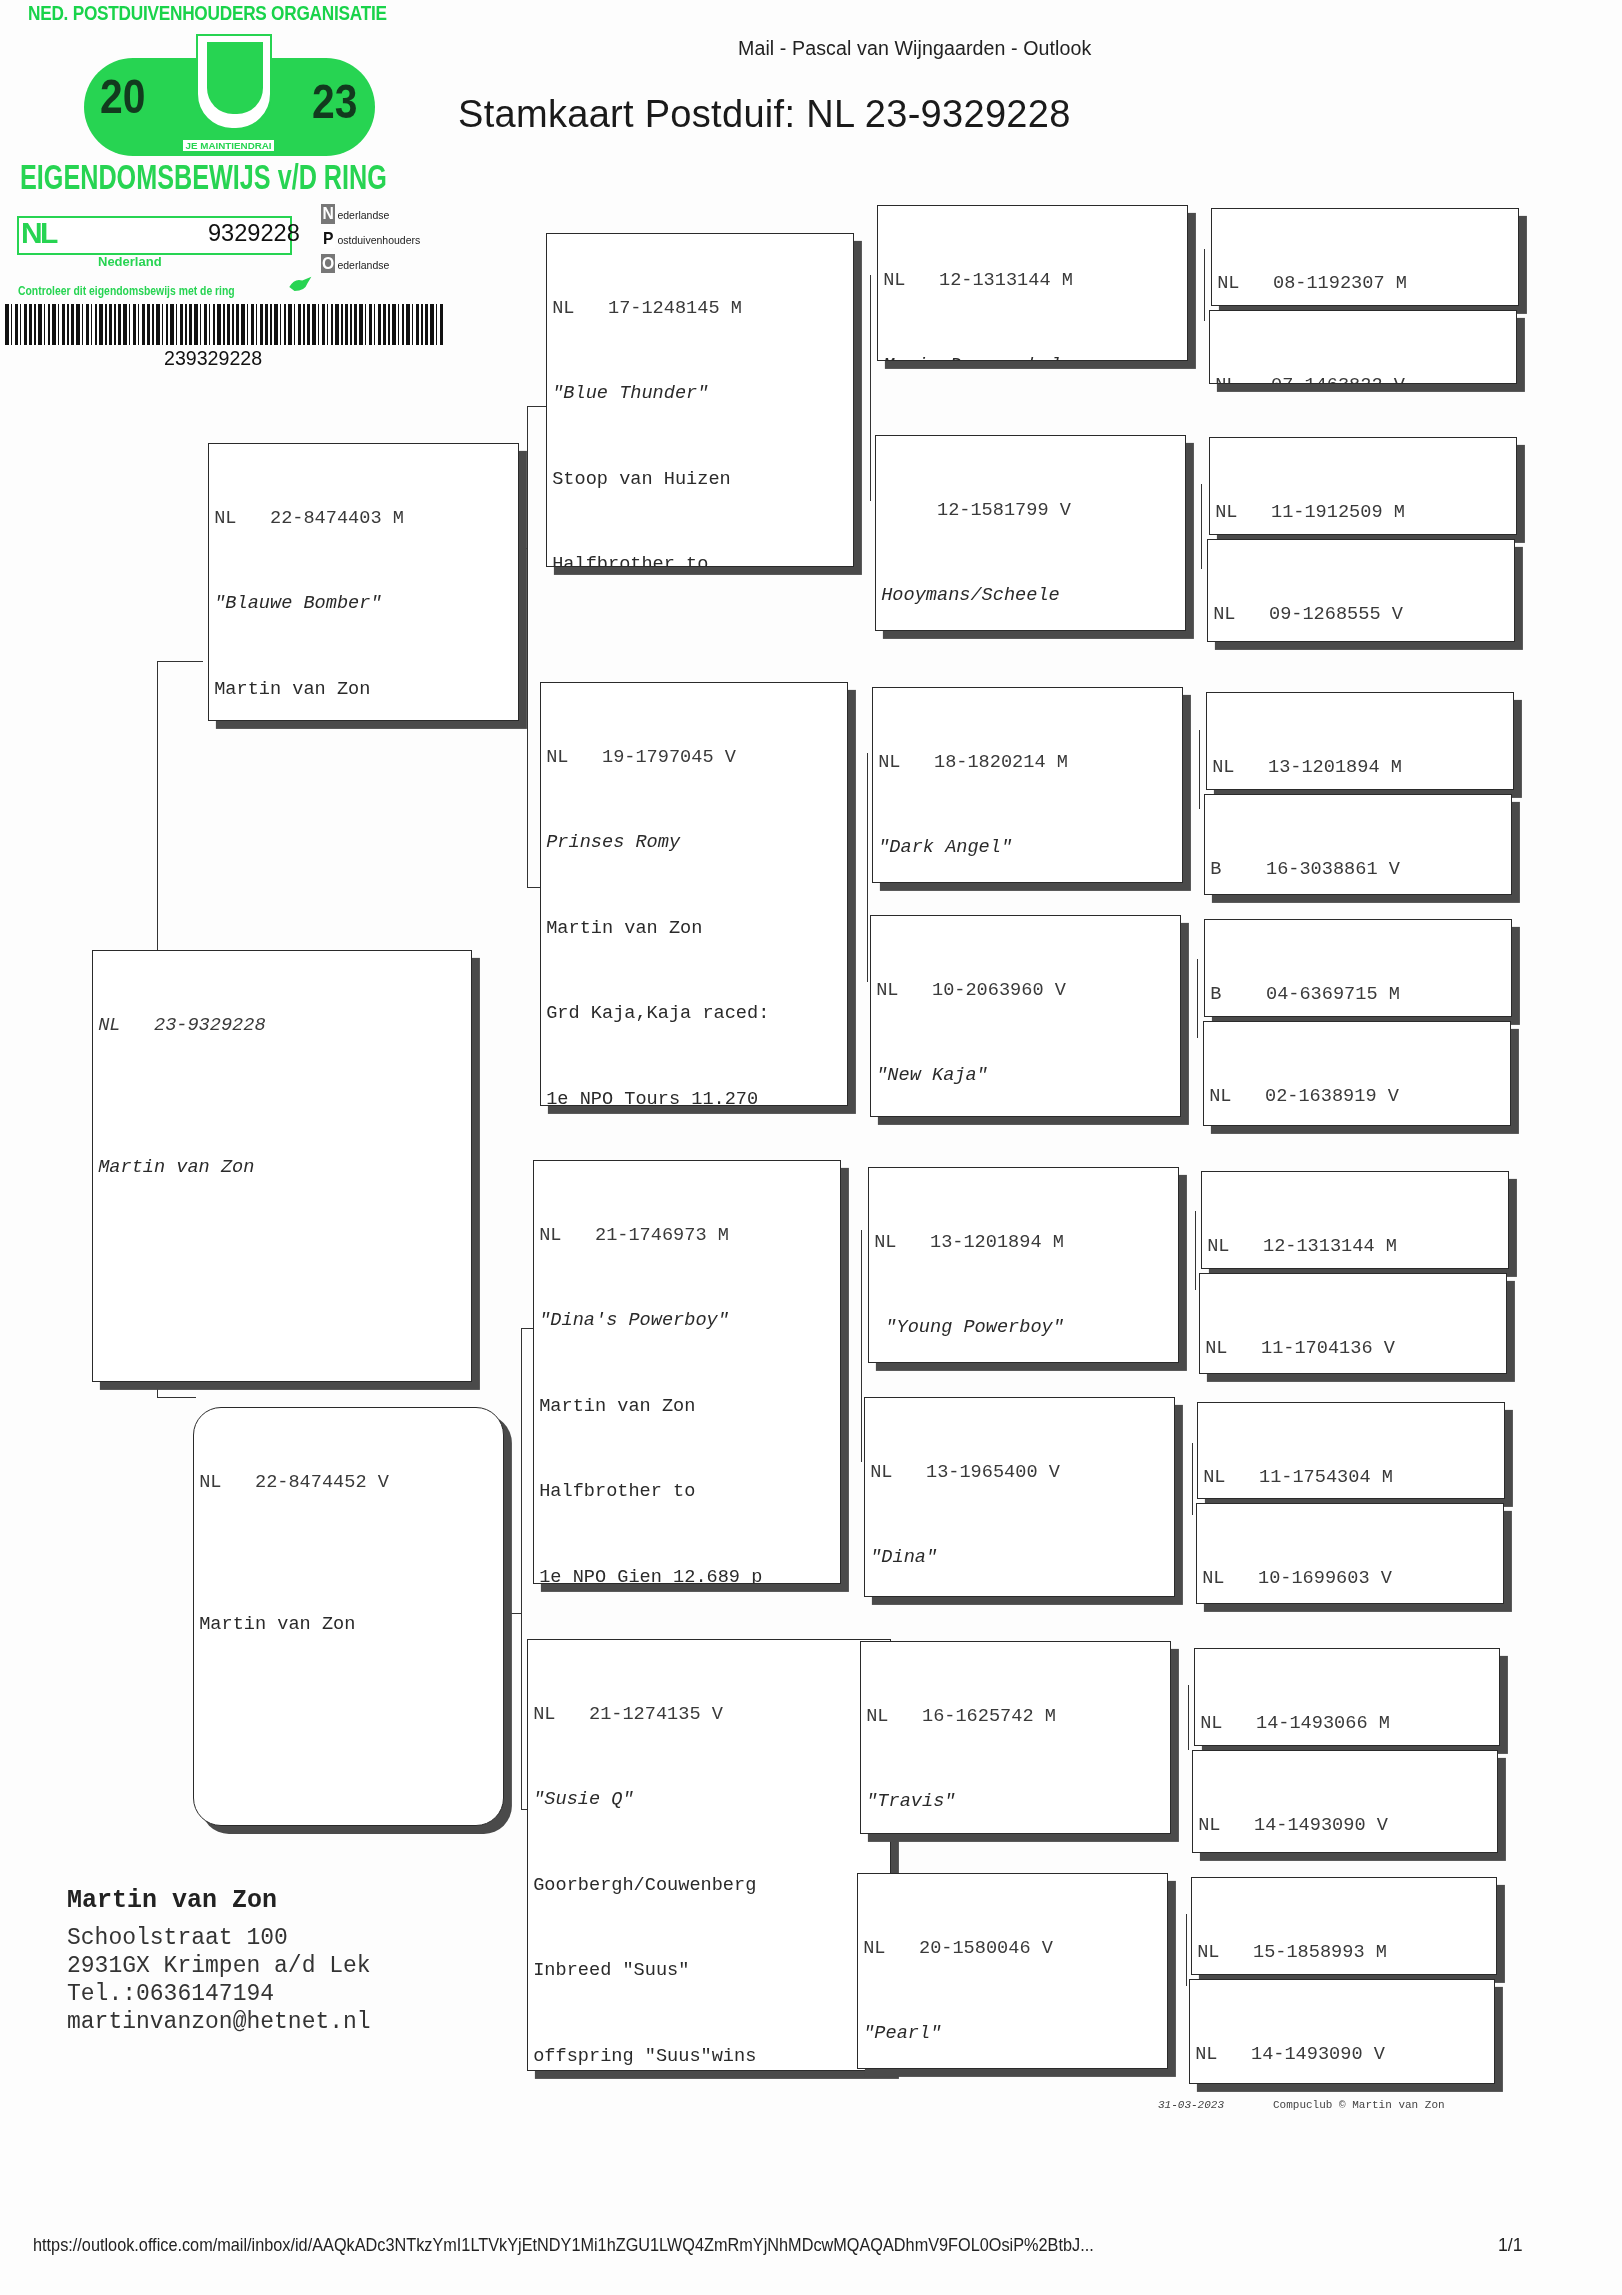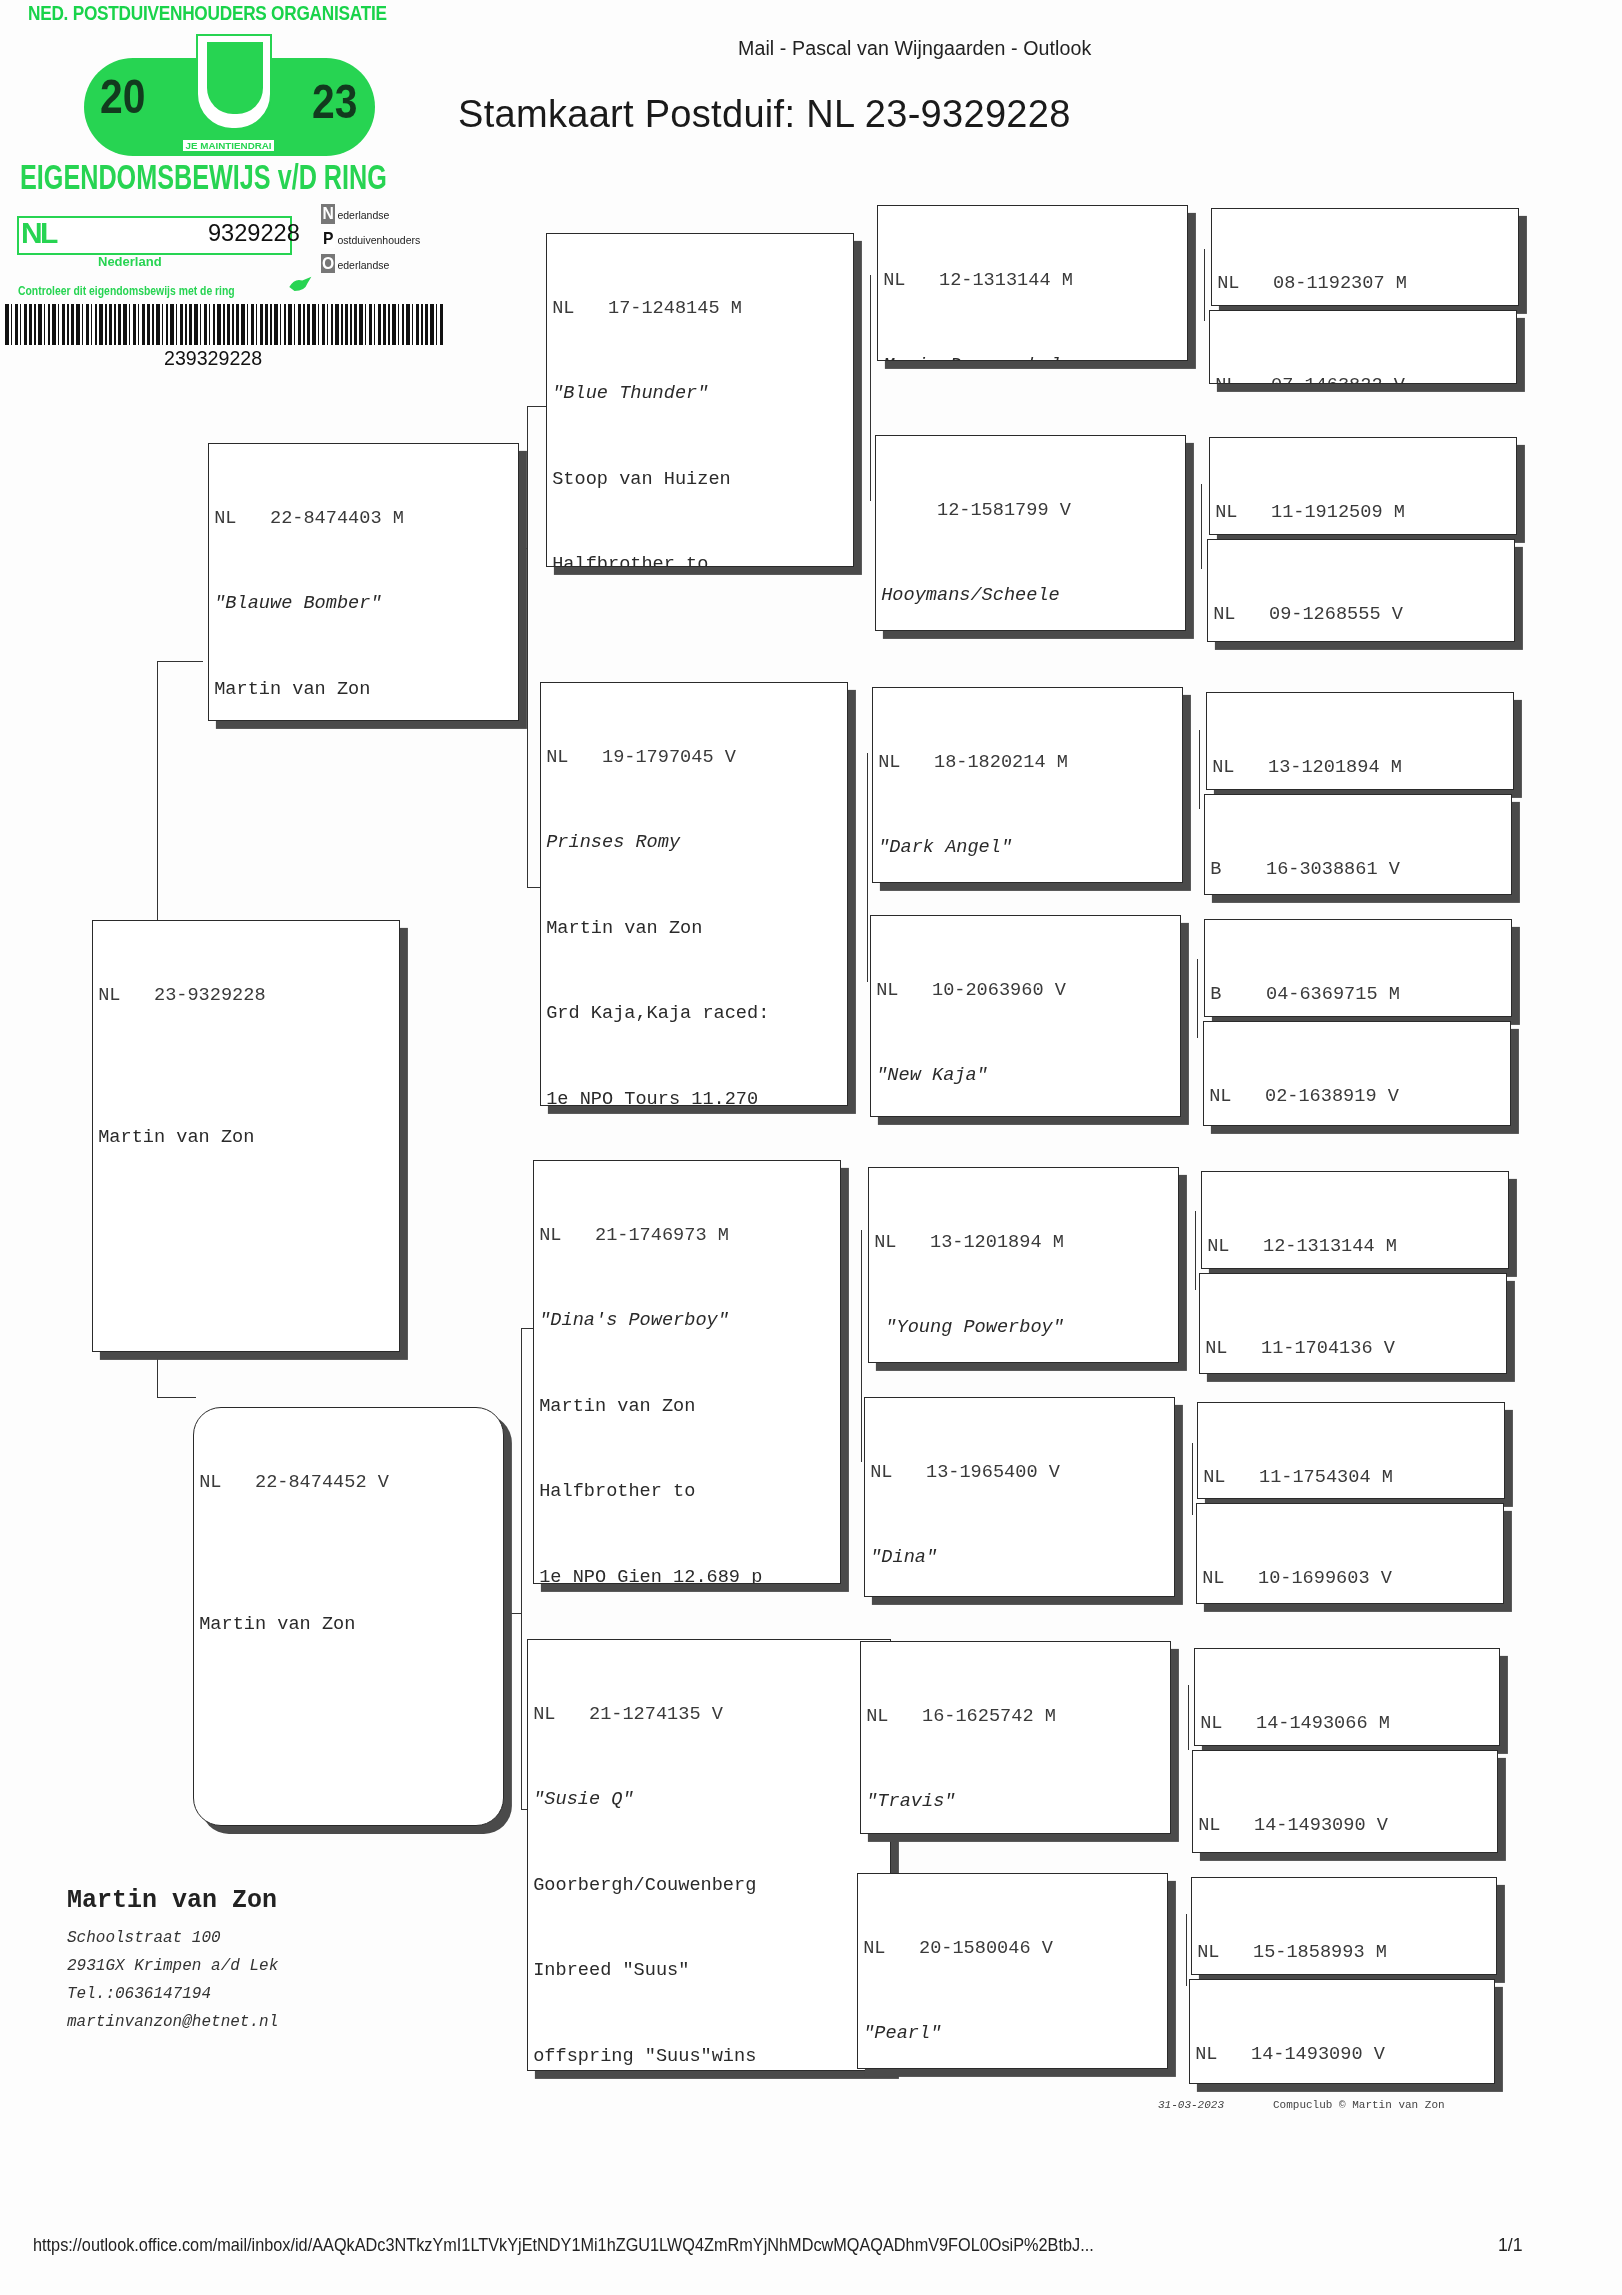--- a/index.html
+++ b/index.html
@@ -93,21 +93,21 @@
     overflow: hidden;
   }
   .box .ring { color: #3a3a3a; }
   .box .line { display: block; }
   .box .it { font-style: italic; }
   
   .hl { position: absolute; height: 0; border-top: 1.3px solid #333; }
   .vl { position: absolute; width: 0; border-left: 1.3px solid #333; }
   
   .owner-name { left: 67px; top: 1886px; font-size: 25px; font-weight: bold; color: #222; }
-  .owner-line { font-size: 16px; color: #333; line-height: 28px; font-style: italic; }
+  .owner-line { font-size: 23px; color: #333; line-height: 28px; }
   .footer-date {
     left: 1158px; top: 2099px; font-size: 11px; font-style: italic; color: #444;
   }
   .footer-copy { left: 1273px; top: 2099px; font-size: 11px; color: #444; }
   .print-url {
     left: 33px; top: 2235px; font-family: "Liberation Sans", sans-serif; font-size: 17.7px; color: #222;
     transform: scaleX(0.92); transform-origin: left; white-space: nowrap;
   }
   .print-page {
     left: 1498px; top: 2235px; font-family: "Liberation Sans", sans-serif; font-size: 17.7px; color: #222;
@@ -166,21 +166,21 @@
 
 <div class="vl" style="left:1204px; top:249px; height:72px;"></div>
 <div class="vl" style="left:1201px; top:484px; height:85px;"></div>
 <div class="vl" style="left:1199px; top:730px; height:79px;"></div>
 <div class="vl" style="left:1197px; top:959px; height:79px;"></div>
 <div class="vl" style="left:1195px; top:1211px; height:79px;"></div>
 <div class="vl" style="left:1192px; top:1443px; height:72px;"></div>
 <div class="vl" style="left:1188px; top:1685px; height:65px;"></div>
 <div class="vl" style="left:1186px; top:1914px; height:72px;"></div>
 
-<div class="box" style="left:92px; top:920px; width:308px; height:432px;">
+<div class="box" style="left:92px; top:950px; width:380px; height:432px;font-style:italic;">
   <span class="line ring">NL   23-9329228</span>
   <span class="line"></span>
   <span class="line">Martin van Zon</span>
 </div>
 
 <div class="box" style="left:208px; top:443px; width:311px; height:278px;">
   <span class="line ring">NL   22-8474403 M</span>
   <span class="line it">"Blauwe Bomber"</span>
   <span class="line">Martin van Zon</span>
   <span class="line"></span>

